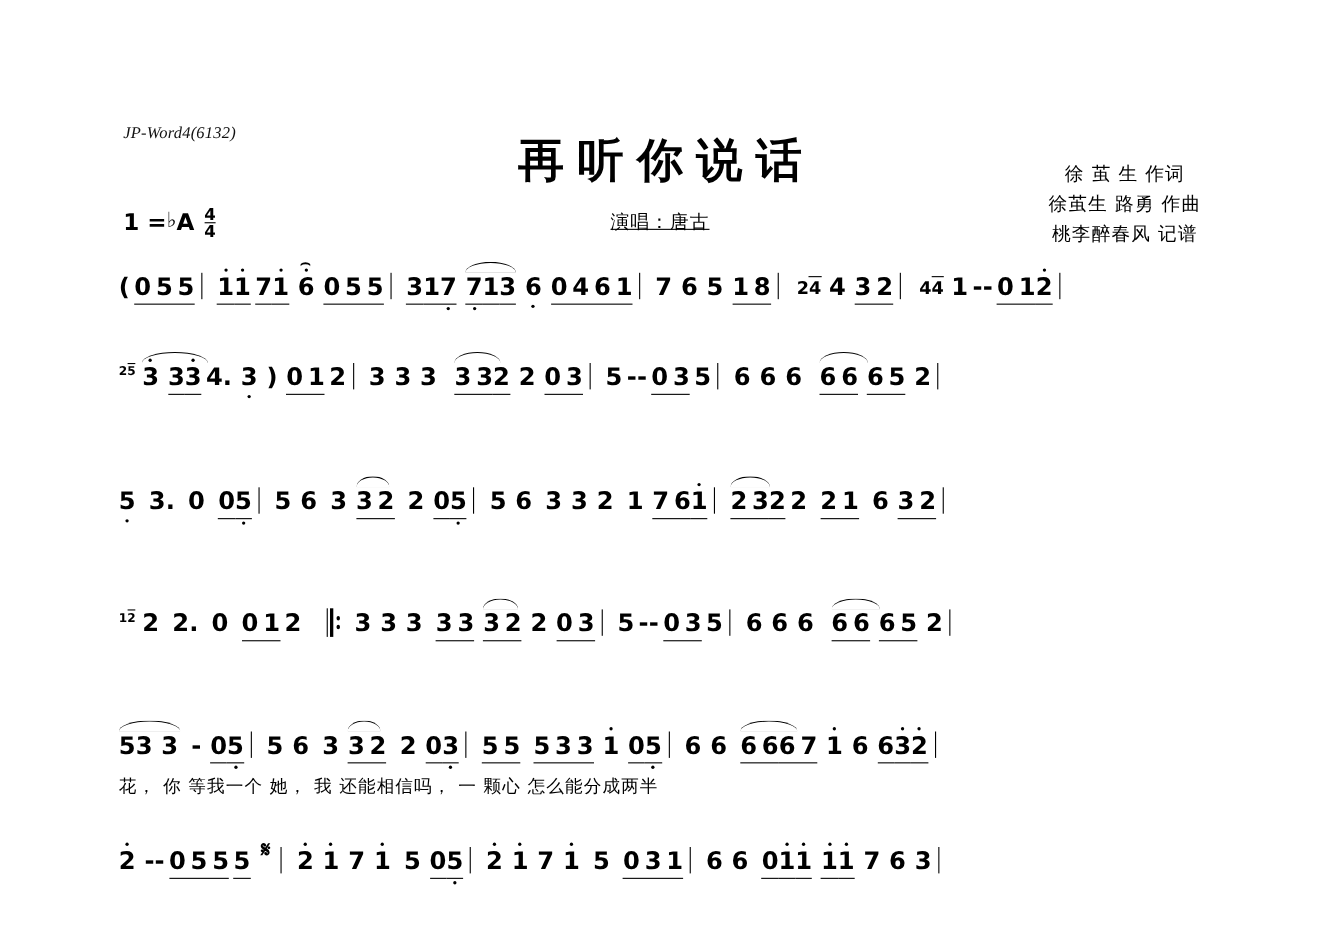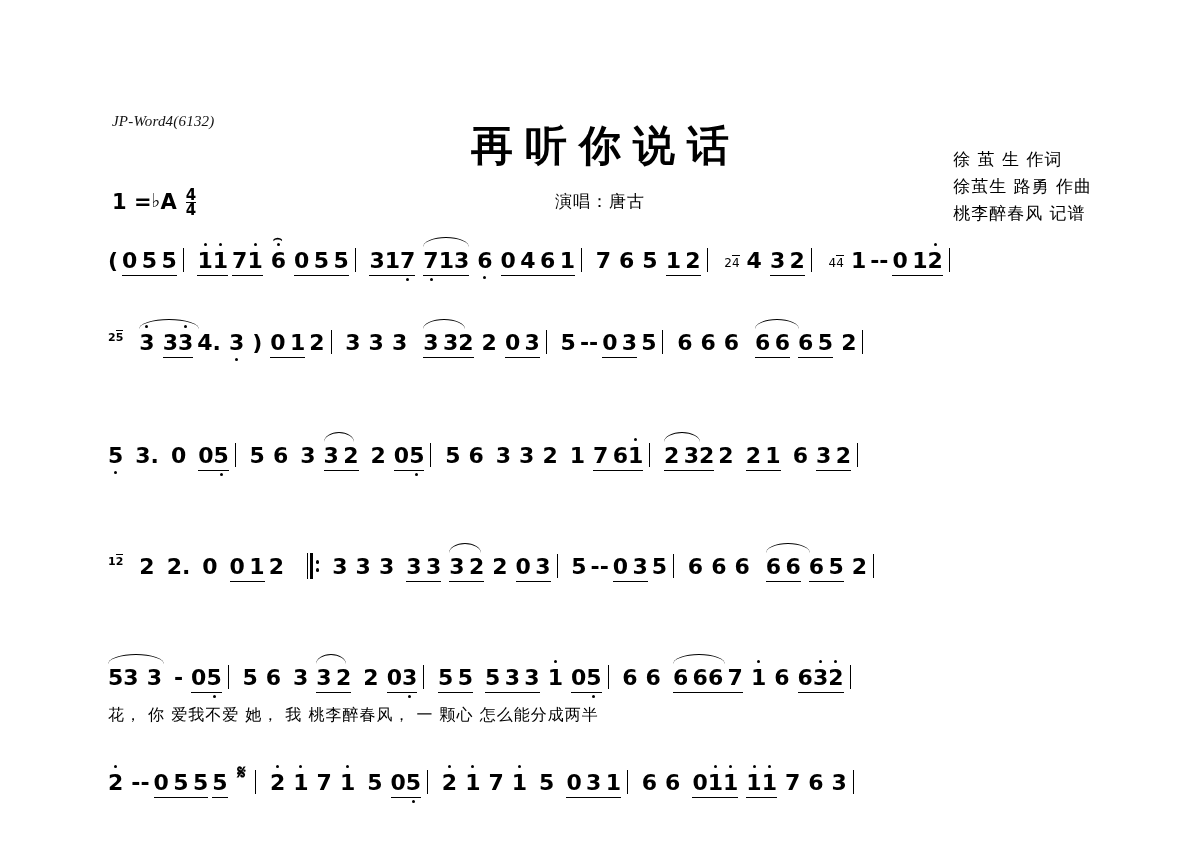--- a/index.html
+++ b/index.html
@@ -46,26 +46,27 @@
   }
   .singer {
     position: absolute;
     left: 0;
     right: 0;
     top: 190px;
     text-align: center;
     font-family: "DejaVu Sans", sans-serif;
     font-size: 17px;
     letter-spacing: 1px;
+    text-decoration: underline;
   }
   .credits {
     position: absolute;
     right: 108px;
     top: 146px;
-    text-align: left;
+    text-align: center;
     font-family: "DejaVu Sans", sans-serif;
     font-size: 17px;
     line-height: 26px;
     letter-spacing: 1px;
     white-space: nowrap;
   }
   .credits div { margin-bottom: 1px; }
 
   
   .keysig {
@@ -144,35 +145,35 @@
   .tie {
     position: absolute;
     left: 0; right: 0;
     top: -11px;
     height: 9px;
     border-top: 1.6px solid #000;
     border-radius: 50% / 100% 100% 0 0;
   }
   .meterInline {
     display: inline-block;
-    font-size: 12px;
+    font-size: 16px;
     line-height: 11px;
     text-align: center;
     vertical-align: 1px;
     margin: 0 3px;
-    font-weight: normal;
+    font-weight: bold;
   }
   .meterInline .den { border-top: 1.4px solid #000; }
   .bracketNum {
     display: inline-block;
     font-size: 11px;
     vertical-align: 9px;
     line-height: 10px;
     text-align: center;
-    margin-right: 16px;
+    margin-right: 6px;
     font-weight: bold;
   }
   .bracketNum .den { border-top: 1.3px solid #000; }
   .repeat {
     display: inline-block;
     position: relative;
     width: 11px;
     height: 26px;
     vertical-align: -5px;
     margin: 0 7px;
@@ -218,21 +219,21 @@
       <span class="num">4</span>
       <span class="den">4</span>
     </span>
   </div>
 
   <div class="line" style="top:248px;">
     <div class="notes">
       <span class="n">(</span><span class="sp4"></span><span class="n u1">0 5 5</span><span class="bar"></span>
       <span class="n u1 dotOver">1</span><span class="n u1 dotOver">1</span><span class="sp4"></span><span class="n u1">7</span><span class="n u1 dotOver">1</span><span class="sp8"></span><span class="n dotOver" style="position:relative"><span class="fermata" style="left:2px;top:-19px;">⌢</span>6</span><span class="sp8"></span><span class="n u1">0 5 5</span><span class="bar"></span>
       <span class="n u1">3</span><span class="n u1">1</span><span class="n u1 dotUnder">7</span><span class="sp8"></span><span class="n u1 dotUnder" style="position:relative"><span class="tie" style="width:46px;left:0;"></span>7</span><span class="n u1">1</span><span class="n u1">3</span><span class="sp8"></span><span class="n dotUnder">6</span><span class="sp8"></span><span class="n u1">0 4 6 1</span><span class="bar"></span>
-      <span class="n">7</span><span class="sp8"></span><span class="n">6</span><span class="sp8"></span><span class="n">5</span><span class="sp8"></span><span class="n u1">1 2</span><span class="bar"></span>
+      <span class="n">7</span><span class="sp8"></span><span class="n">6</span><span class="sp8"></span><span class="n">5</span><span class="sp8"></span><span class="n u1">1 8</span><span class="bar"></span>
       <span class="meterInline"><span class="num">2</span><span class="den">4</span></span><span class="sp4"></span><span class="n">4</span><span class="sp8"></span><span class="n u1">3 2</span><span class="bar"></span>
       <span class="meterInline"><span class="num">4</span><span class="den">4</span></span><span class="sp4"></span><span class="n">1</span><span class="sp4"></span><span class="n">-</span><span class="n">-</span><span class="sp4"></span><span class="n u1">0 1</span><span class="n u1 dotOver">2</span><span class="bar"></span>
     </div>
   </div>
 
   <div class="line" style="top:330px;">
     <div class="notes">
       <span class="bracketNum"><span class="num">2</span><span class="den">5</span></span><span class="n dotOver" style="position:relative"><span class="tie" style="width:60px;"></span>3</span><span class="sp8"></span><span class="n u1">3</span><span class="n u1 dotOver">3</span><span class="sp4"></span><span class="n">4.</span><span class="sp8"></span><span class="n dotUnder">3</span><span class="sp8"></span><span class="n">)</span><span class="sp8"></span><span class="n u1">0 1</span><span class="sp4"></span><span class="n">2</span><span class="bar"></span>
       <span class="n">3</span><span class="sp8"></span><span class="n">3</span><span class="sp8"></span><span class="n">3</span><span class="sp16"></span><span class="n u1" style="position:relative"><span class="tie" style="width:42px;"></span>3 3</span><span class="n u1">2</span><span class="sp8"></span><span class="n">2</span><span class="sp8"></span><span class="n u1">0 3</span><span class="bar"></span>
       <span class="n">5</span><span class="sp4"></span><span class="n">-</span><span class="n">-</span><span class="sp4"></span><span class="n u1">0 3</span><span class="sp4"></span><span class="n">5</span><span class="bar"></span>
@@ -260,21 +261,21 @@
   </div>
 
   <div class="line" style="top:665px;">
     <div class="notes">
       <span class="n" style="position:relative"><span class="tie" style="width:56px;"></span>5</span><span class="n">3</span><span class="sp8"></span><span class="n">3</span><span class="sp12"></span><span class="n">-</span><span class="sp8"></span><span class="n u1">0</span><span class="n u1 dotUnder">5</span><span class="bar"></span>
       <span class="n">5</span><span class="sp8"></span><span class="n">6</span><span class="sp12"></span><span class="n">3</span><span class="sp8"></span><span class="n u1" style="position:relative"><span class="tie" style="width:30px;"></span>3 2</span><span class="sp12"></span><span class="n">2</span><span class="sp8"></span><span class="n u1">0</span><span class="n u1 dotUnder">3</span><span class="bar"></span>
       <span class="n u1">5 5</span><span class="sp12"></span><span class="n u1">5 3 3</span><span class="sp8"></span><span class="n dotOver">1</span><span class="sp8"></span><span class="n u1">0</span><span class="n u1 dotUnder">5</span><span class="bar"></span>
       <span class="n">6</span><span class="sp8"></span><span class="n">6</span><span class="sp12"></span><span class="n u1" style="position:relative"><span class="tie" style="width:52px;"></span>6 6</span><span class="n u1">6 7</span><span class="sp8"></span><span class="n dotOver">1</span><span class="sp8"></span><span class="n">6</span><span class="sp8"></span><span class="n u1">6</span><span class="n u1 dotOver">3</span><span class="n u1 dotOver">2</span><span class="bar"></span>
     </div>
     <div class="lyrics">
-      <span>花， 你 爱我不爱 她， 我 桃李醉春风， 一 颗心 怎么能分成两半</span>
+      <span>花， 你 等我一个 她， 我 还能相信吗， 一 颗心 怎么能分成两半</span>
     </div>
   </div>
 
   <div class="line" style="top:770px;">
     <div class="notes">
       <span class="n dotOver">2</span><span class="sp8"></span><span class="n">-</span><span class="n">-</span><span class="sp4"></span><span class="n u1">0 5 5</span><span class="sp4"></span><span class="n u1">5</span>
       <span style="position:relative;display:inline-block;width:14px;"><span class="segno" style="left:2px;top:-30px;">𝄋</span></span><span class="bar"></span>
       <span class="n dotOver">2</span><span class="sp8"></span><span class="n dotOver">1</span><span class="sp8"></span><span class="n">7</span><span class="sp8"></span><span class="n dotOver">1</span><span class="sp12"></span><span class="n">5</span><span class="sp8"></span><span class="n u1">0</span><span class="n u1 dotUnder">5</span><span class="bar"></span>
       <span class="n dotOver">2</span><span class="sp8"></span><span class="n dotOver">1</span><span class="sp8"></span><span class="n">7</span><span class="sp8"></span><span class="n dotOver">1</span><span class="sp12"></span><span class="n">5</span><span class="sp12"></span><span class="n u1">0 3 1</span><span class="bar"></span>
       <span class="n">6</span><span class="sp8"></span><span class="n">6</span><span class="sp12"></span><span class="n u1">0</span><span class="n u1 dotOver">1</span><span class="n u1 dotOver">1</span><span class="sp8"></span><span class="n u1 dotOver">1</span><span class="n u1 dotOver">1</span><span class="sp8"></span><span class="n">7</span><span class="sp8"></span><span class="n">6</span><span class="sp8"></span><span class="n">3</span><span class="bar"></span>

